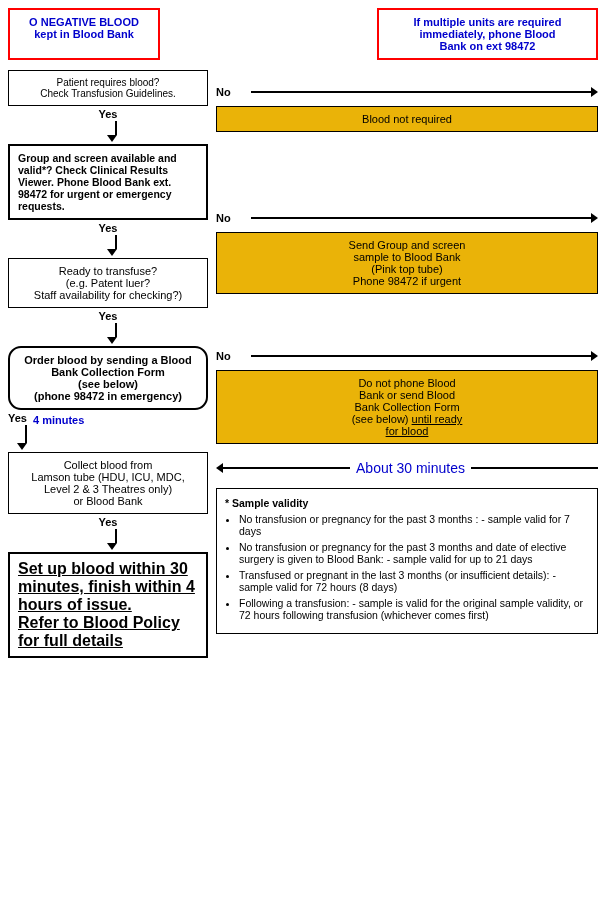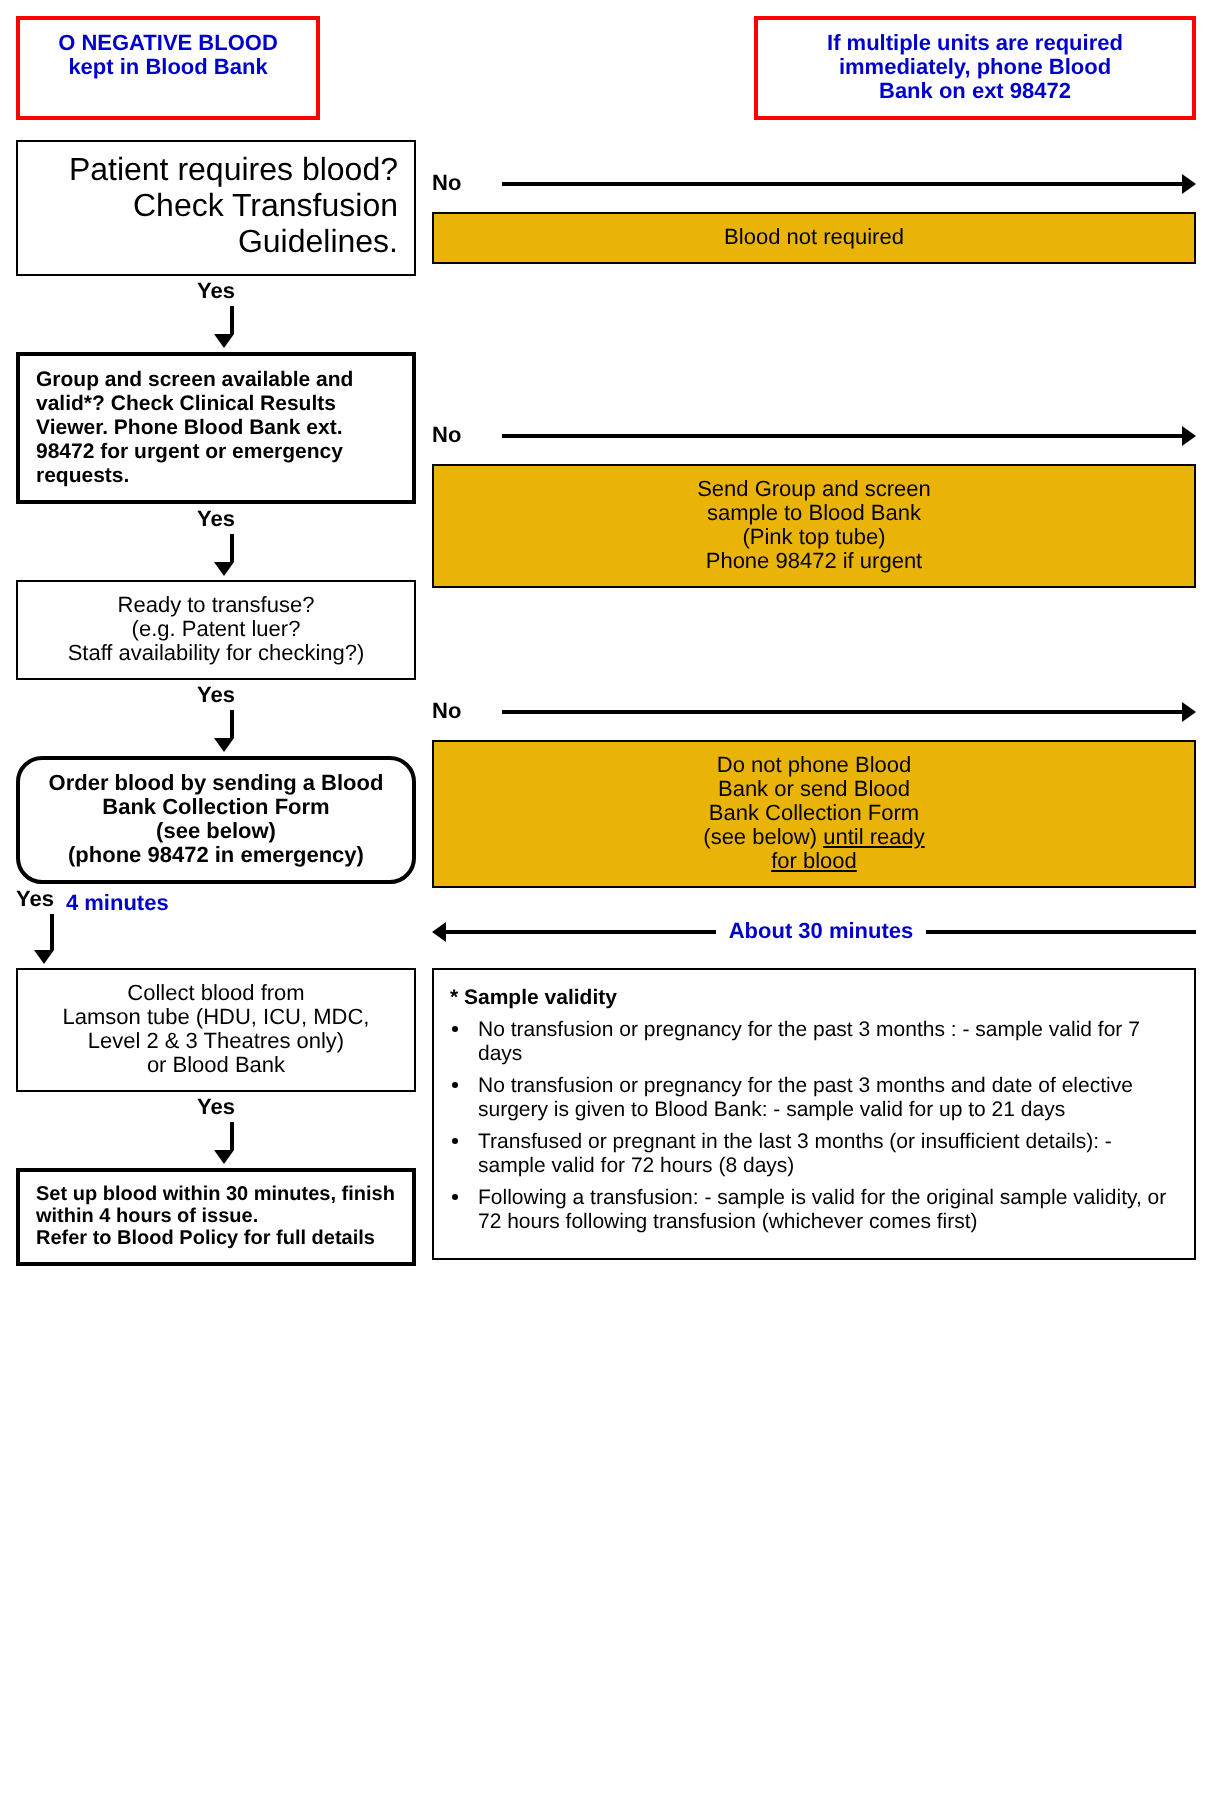--- a/index.html
+++ b/index.html
@@ -144,22 +144,22 @@
     .sample-validity-box ul {
       padding-left: 14px;
     }
 
     .sample-validity-box li {
       margin-bottom: 4px;
     }
 
     .about-30 {
       color: #0000cc;
-      font-weight: bold;
-      font-size: 11px;
+      font-weight: normal;
+      font-size: 14px;
     }
 
     .back-arrow-head-left {
       width: 0;
       height: 0;
       border-top: 5px solid transparent;
       border-bottom: 5px solid transparent;
       border-right: 7px solid #000;
     }
   </style>
@@ -178,21 +178,21 @@
       <span>If multiple units are required</span><br>
       <span>immediately, phone Blood</span><br>
       <span>Bank on ext 98472</span>
     </div>
   </div>
 
   <div class="flow-area">
 
     <div class="left-col">
 
-      <div class="flow-box" style="font-size:16px;text-align:right;">
+      <div class="flow-box" style="font-size:10px;">
         <span>Patient requires blood?<br>Check Transfusion Guidelines.</span>
       </div>
 
       <div class="arrow-down">
         <span class="label-yes">Yes</span>
         <div class="arrow-line"></div>
         <div class="arrow-head"></div>
       </div>
 
       <div class="flow-box bold-border" style="font-size:10.5px; text-align:left;">
@@ -231,21 +231,21 @@
       <div class="flow-box" style="font-size:11px;">
         <span>Collect blood from<br>Lamson tube (HDU, ICU, MDC,<br>Level 2 &amp; 3 Theatres only)<br>or Blood Bank</span>
       </div>
 
       <div class="arrow-down">
         <span class="label-yes">Yes</span>
         <div class="arrow-line"></div>
         <div class="arrow-head"></div>
       </div>
 
-      <div class="flow-box bold-border" style="font-size:10px; text-align:left;">
+      <div class="flow-box bold-border" style="font-size:16px; text-align:left;text-decoration:underline;">
         <span style="font-weight:bold;">Set up blood within 30 minutes, finish within 4 hours of issue.</span>
         <span><br>Refer to Blood Policy for full details</span>
       </div>
 
     </div>
 
     <div class="right-col">
 
       <div style="display:flex; align-items:center; margin-top:14px;">
         <div class="horizontal-arrow-row">

